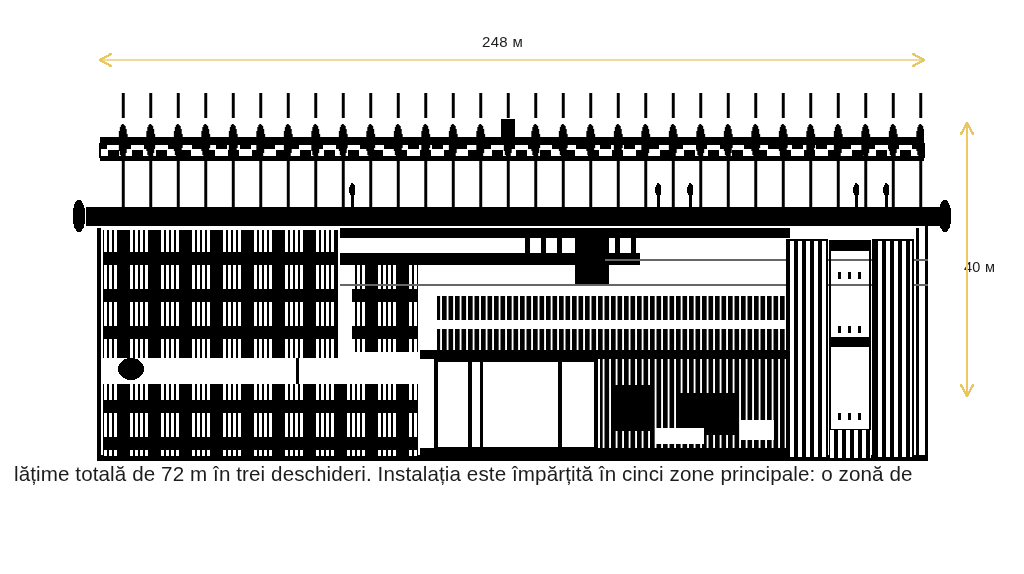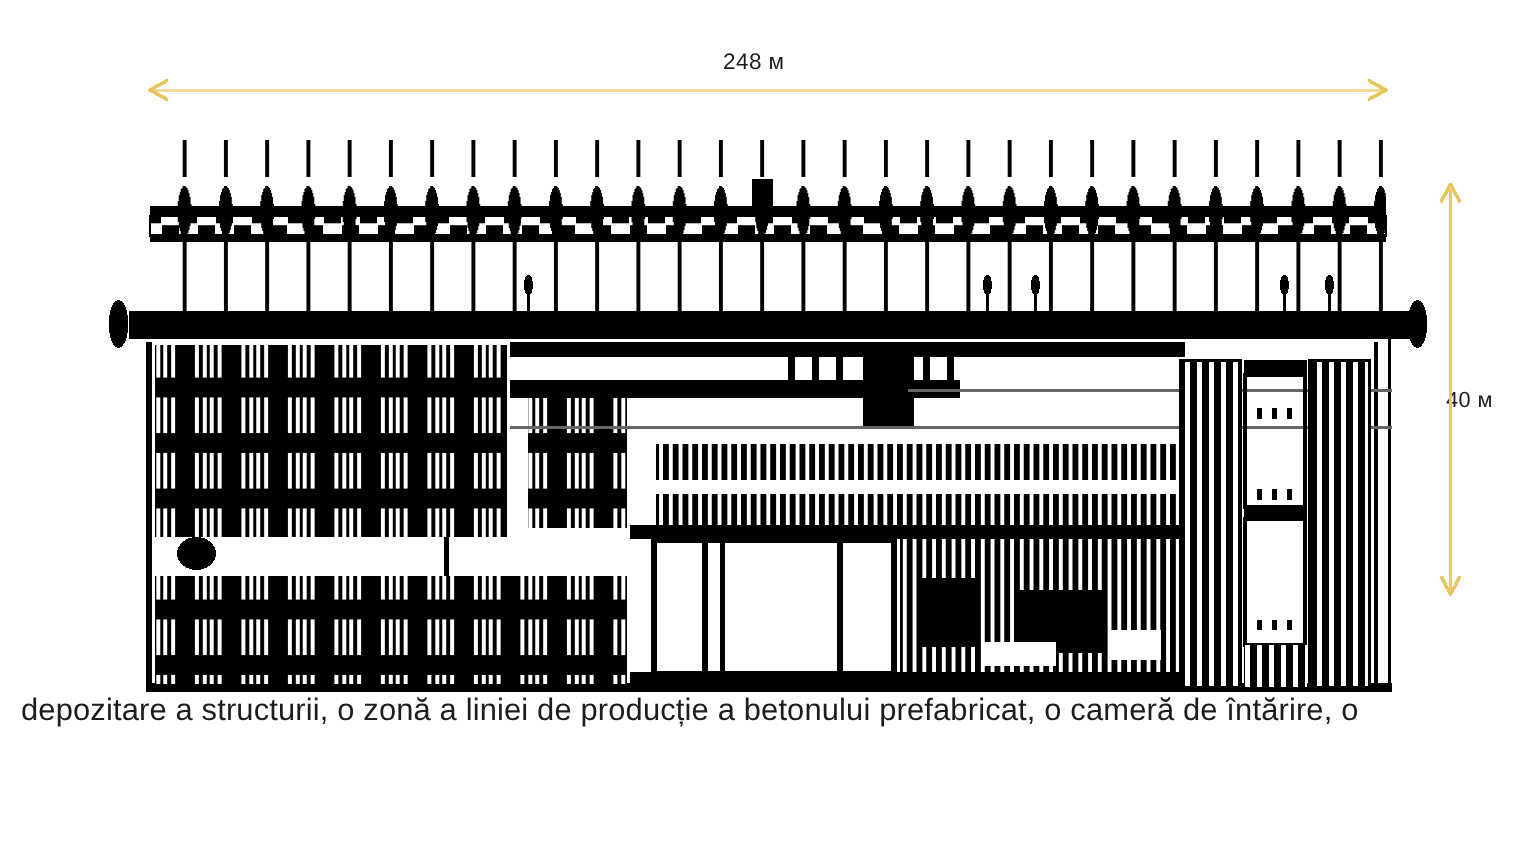--- a/index.html
+++ b/index.html
@@ -172,16 +172,16 @@
       <rect class="ink" x="829" y="338" width="42" height="8"></rect>
       <rect class="frame" x="830" y="346" width="40" height="84" fill="#fff"></rect>
       <rect class="ink" x="838" y="413" width="3" height="7"></rect>
       <rect class="ink" x="848" y="413" width="3" height="7"></rect>
       <rect class="ink" x="858" y="413" width="3" height="7"></rect>
       <rect x="829" y="430" width="42" height="28" fill="url(#hatch)"></rect>
     </g>
   </svg>
 
   <div class="caption">
-    <div class="cap-line">depozitare a structurii, o zonă a liniei de producție a betonului prefabricat, o cameră de întărire, o</div>
+    <div class="cap-line">lățime totală de 72 m în trei deschideri. Instalația este împărțită în cinci zone principale: o zonă de</div>
   </div>
 
 </div>
 
 </body></html>

